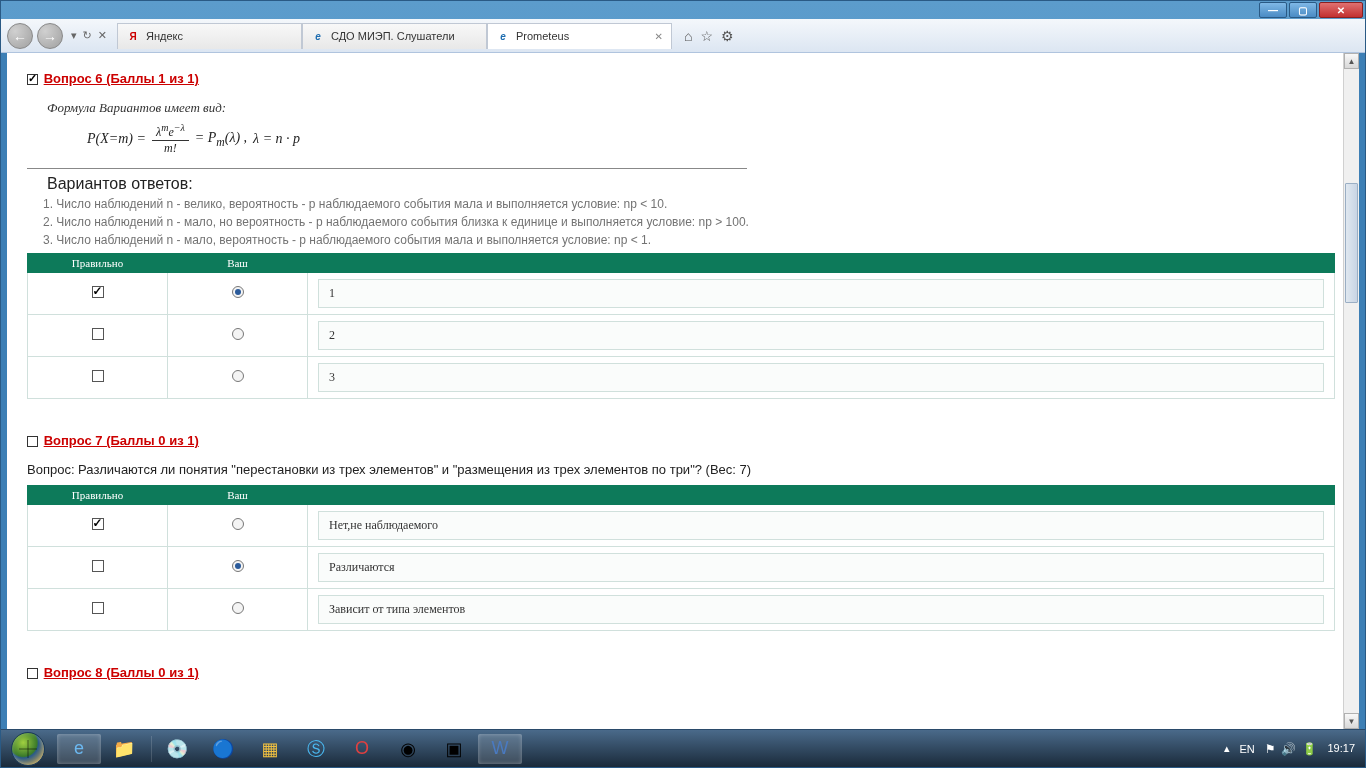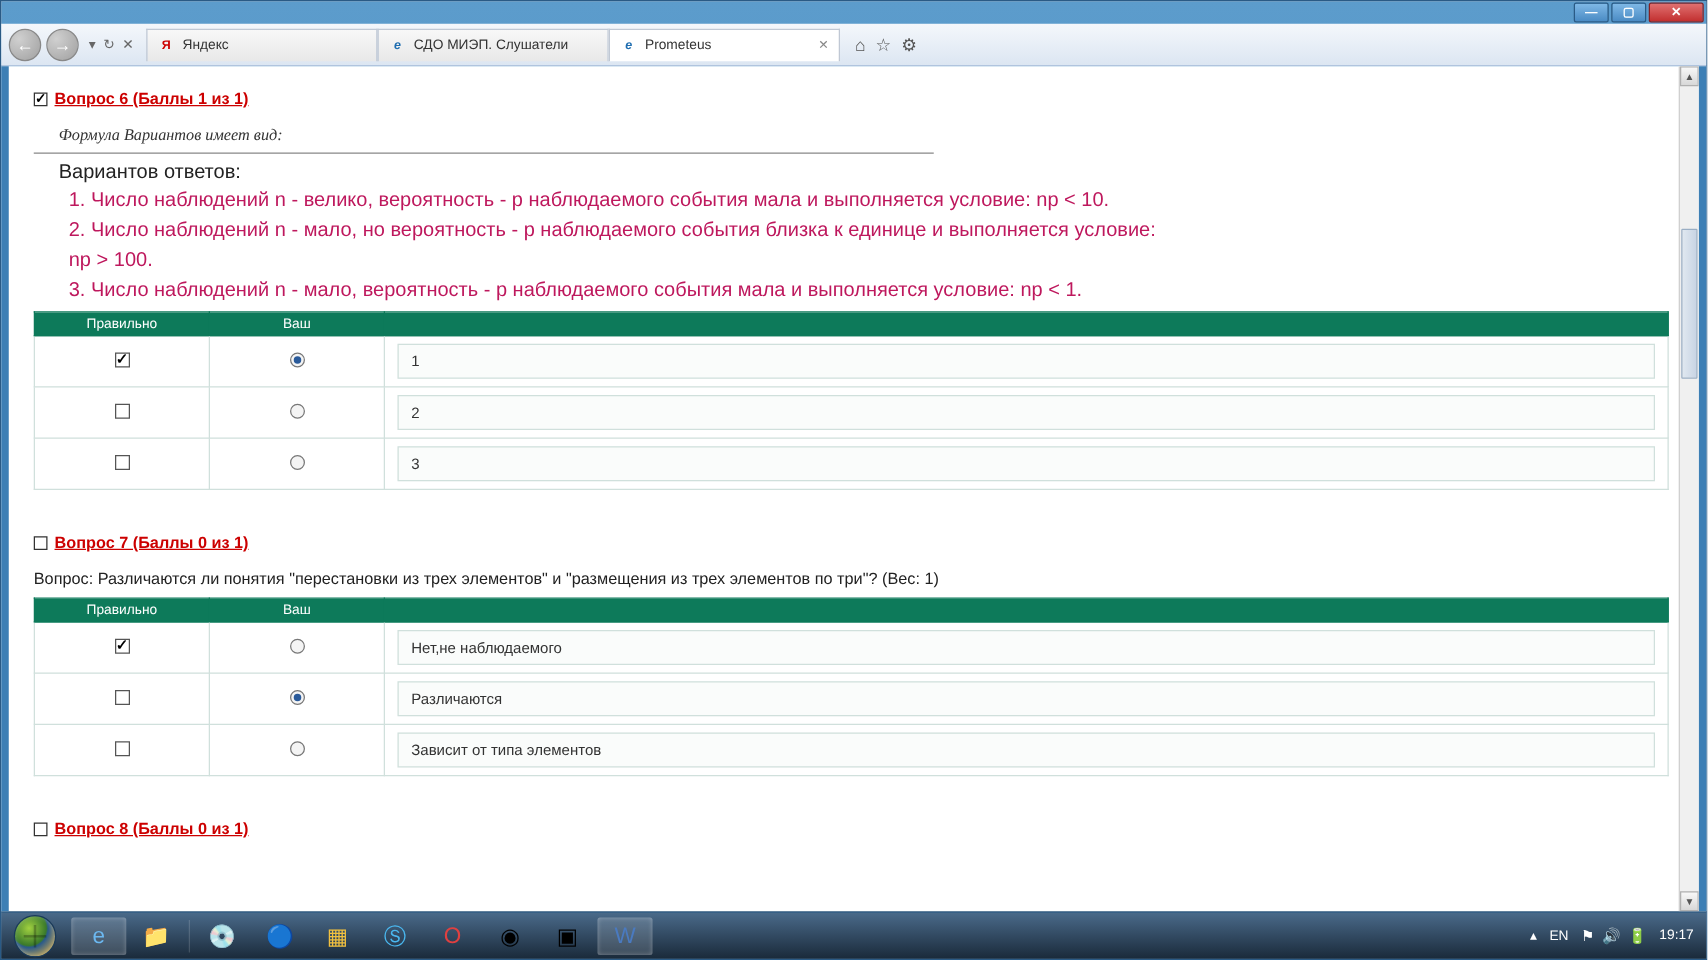--- a/index.html
+++ b/index.html
@@ -40,23 +40,23 @@
 
 .q-text { font-size: 13px; color: #222; margin-bottom: 8px; }
 .formula-intro { font-size: 13px; font-family: Georgia, serif; font-style: italic; margin: 4px 0 4px 20px; color: #333; }
 .formula { font-family: Georgia, 'Times New Roman', serif; font-style: italic; font-size: 14px; margin: 6px 0 12px 60px; color: #222; display: flex; align-items: center; gap: 6px; }
 .frac { display: inline-flex; flex-direction: column; align-items: center; font-size: 12px; vertical-align: middle; }
 .frac .num { border-bottom: 1px solid #333; padding: 0 4px; }
 .frac .den { padding: 0 4px; }
 
 hr.sep { border: none; border-top: 1px solid #888; width: 720px; margin: 6px 0; }
 .variants-title { font-size: 16px; margin: 4px 0 2px 20px; color: #222; }
-.variant { font-size: 16px; margin-left: 28px; color: #be185d; line-height: 1.5; max-width: 870px; }
-
-.ans-table { width: 100%; border-collapse: collapse; margin-top: 4px; }
+.variant { font-size: 12px; margin-left: 16px; color: #737373; line-height: 1.5; max-width: 870px; }
+
+.ans-table { width: 100%; border-collapse: collapse; margin-top: 4px; font-family: Liberation Serif, serif; }
 .ans-table th { background: #0d7a5a; color: #fff; font-weight: normal; font-size: 11px; padding: 3px 6px; border: 1px solid #0d7a5a; }
 .ans-table th.col1 { width: 140px; }
 .ans-table th.col2 { width: 140px; text-align: center; }
 .ans-table td { border: 1px solid #d0e0dc; padding: 0; vertical-align: middle; height: 40px; }
 .ans-table td.center { text-align: center; }
 .answer-box { margin: 6px 10px; border: 1px solid #d0e0dc; background: #fafcfb; padding: 6px 10px; font-size: 12px; color: #333; }
 .cb { display: inline-block; width: 12px; height: 12px; border: 1px solid #555; background: #fff; position: relative; }
 .cb.checked::after { content: '✓'; position: absolute; left: 0; top: -3px; font-size: 12px; font-weight: bold; color: #000; }
 .radio { width: 12px; height: 12px; border: 1px solid #777; border-radius: 50%; display: inline-block; position: relative; background: #f4f4f4; }
 .radio.selected::after { content: ''; position: absolute; left: 2px; top: 2px; width: 6px; height: 6px; border-radius: 50%; background: #2a5a9a; }
@@ -116,20 +116,29 @@
   </div>
 
   <div class="content">
     <div class="scroll-area">
 
       <div class="q-header">
         <span class="chk checked"></span>
         <a class="q-link"> Вопрос 6  (Баллы 1 из 1)</a>
       </div>
       <div class="formula-intro">Формула Вариантов имеет вид:</div>
+      <div class="formula">
+        <span>P(X=m)  =</span>
+        <span class="frac">
+          <span class="num">λ<sup>m</sup>e<sup>−λ</sup></span>
+          <span class="den">m!</span>
+        </span>
+        <span>= P<sub>m</sub>(λ) ,</span>
+        <span>λ = n · p</span>
+      </div>
       <hr class="sep">
       <div class="variants-title">Вариантов ответов:</div>
       <div class="variant">1. Число наблюдений n - велико, вероятность - p наблюдаемого события мала и выполняется условие: np &lt; 10.</div>
       <div class="variant">2. Число наблюдений n - мало, но вероятность - p наблюдаемого события близка к единице и выполняется условие: np &gt; 100.</div>
       <div class="variant">3. Число наблюдений n - мало, вероятность - p наблюдаемого события  мала и выполняется условие: np &lt; 1.</div>
 
       <table class="ans-table">
         <tbody>
             <tr>
           <th class="col1">Правильно</th>
@@ -158,21 +167,21 @@
               </td>
         </tr>
       </tbody>
         </table>
 
       <div style="height:34px"></div>
       <div class="q-header">
         <span class="chk"></span>
         <a class="q-link"> Вопрос 7  (Баллы 0 из 1)</a>
       </div>
-      <div class="q-text">Вопрос: Различаются ли понятия "перестановки из трех элементов" и "размещения из трех элементов по три"? (Вес: 1)</div>
+      <div class="q-text">Вопрос: Различаются ли понятия "перестановки из трех элементов" и "размещения из трех элементов по три"? (Вес: 7)</div>
 
       <table class="ans-table">
         <tbody>
             <tr>
           <th class="col1">Правильно</th>
           <th class="col2">Ваш</th>
           <th></th>
         </tr>
         <tr>
           <td class="center"><span class="cb checked"></span></td>

